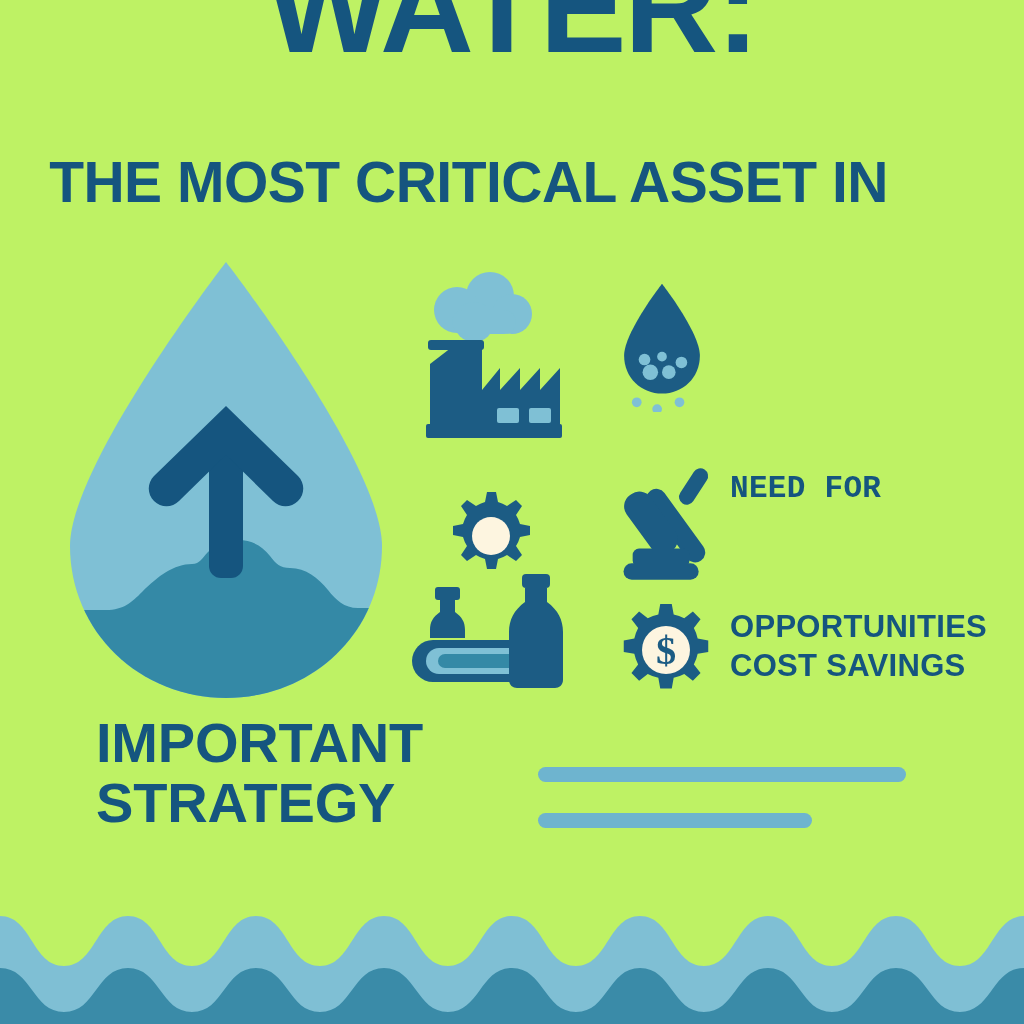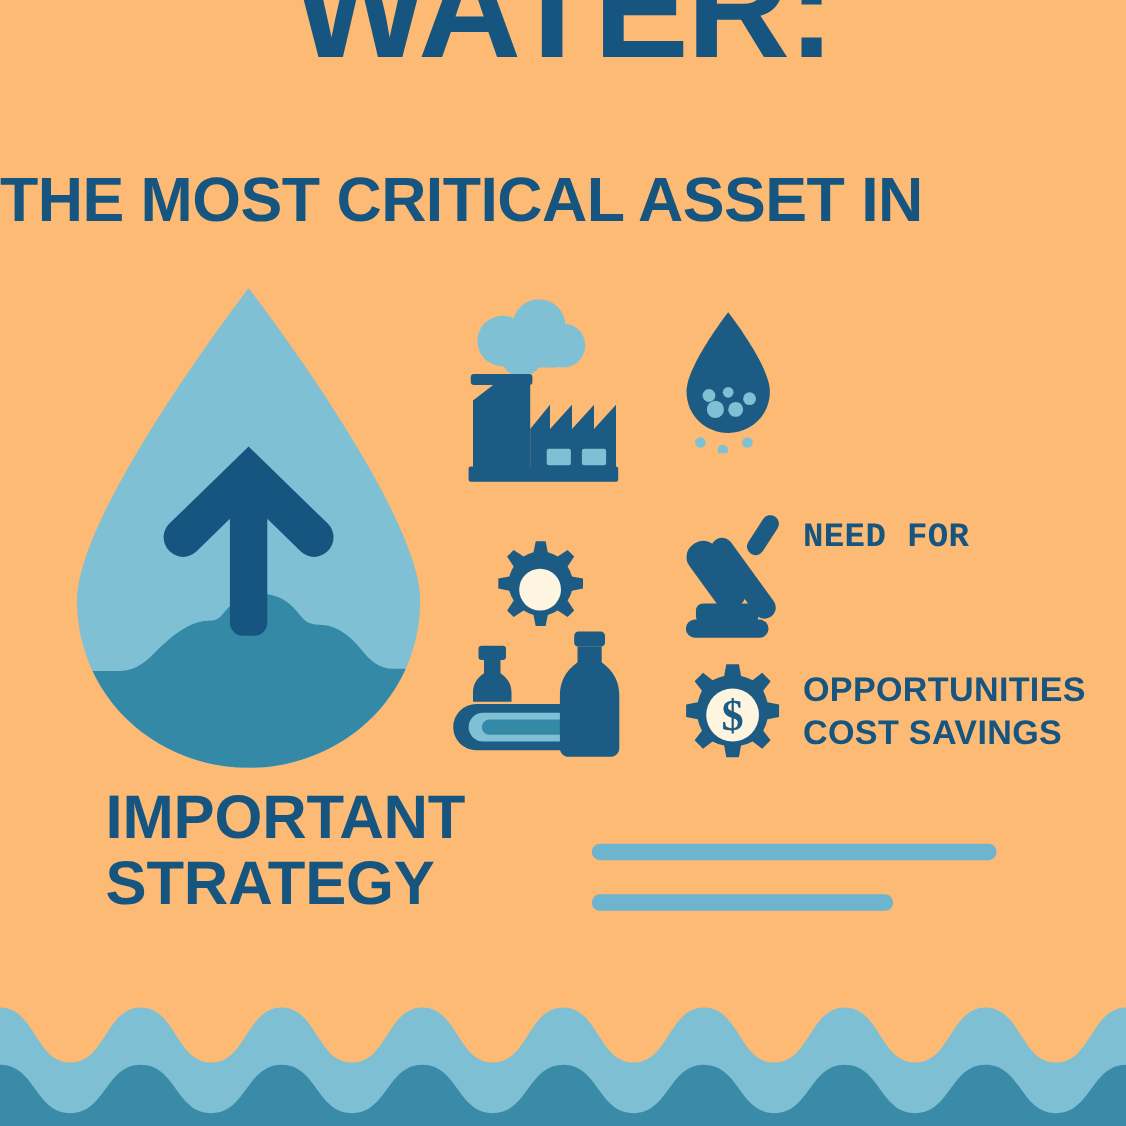--- a/index.html
+++ b/index.html
@@ -8,21 +8,21 @@
     padding: 0;
     background: #fdf5e0;
   }
   body {
     font-family: "Liberation Sans", sans-serif;
   }
   #poster {
     position: relative;
     width: 1024px;
     height: 1024px;
-    background: #fdba74;
+    background: #bef264;
     overflow: hidden;
   }
 
   
   .headline-wrap {
     position: absolute;
     top: -58px;
     left: 0;
     width: 1024px;
     text-align: center;
@@ -36,21 +36,21 @@
     letter-spacing: -2px;
     color: #15557f;
     margin: 0;
     white-space: nowrap;
   }
   .title-sub-wrap {
     position: absolute;
     top: 150px;
     left: 0;
     width: 888px;
-    text-align: left;
+    text-align: right;
   }
   .title-sub {
     display: block;
     font-weight: 700;
     font-size: 57px;
     line-height: 1.15;
     letter-spacing: -0.5px;
     color: #15557f;
     margin: 0;
     white-space: nowrap;

